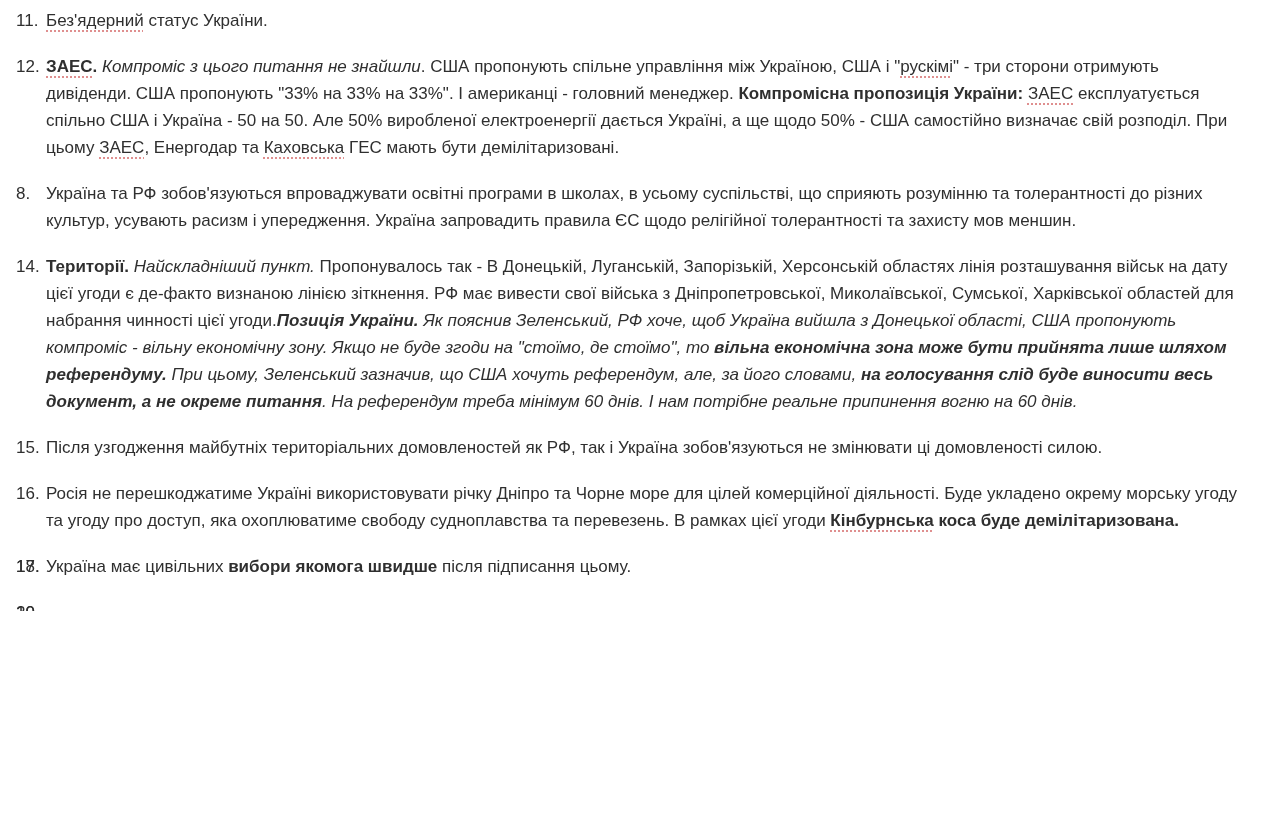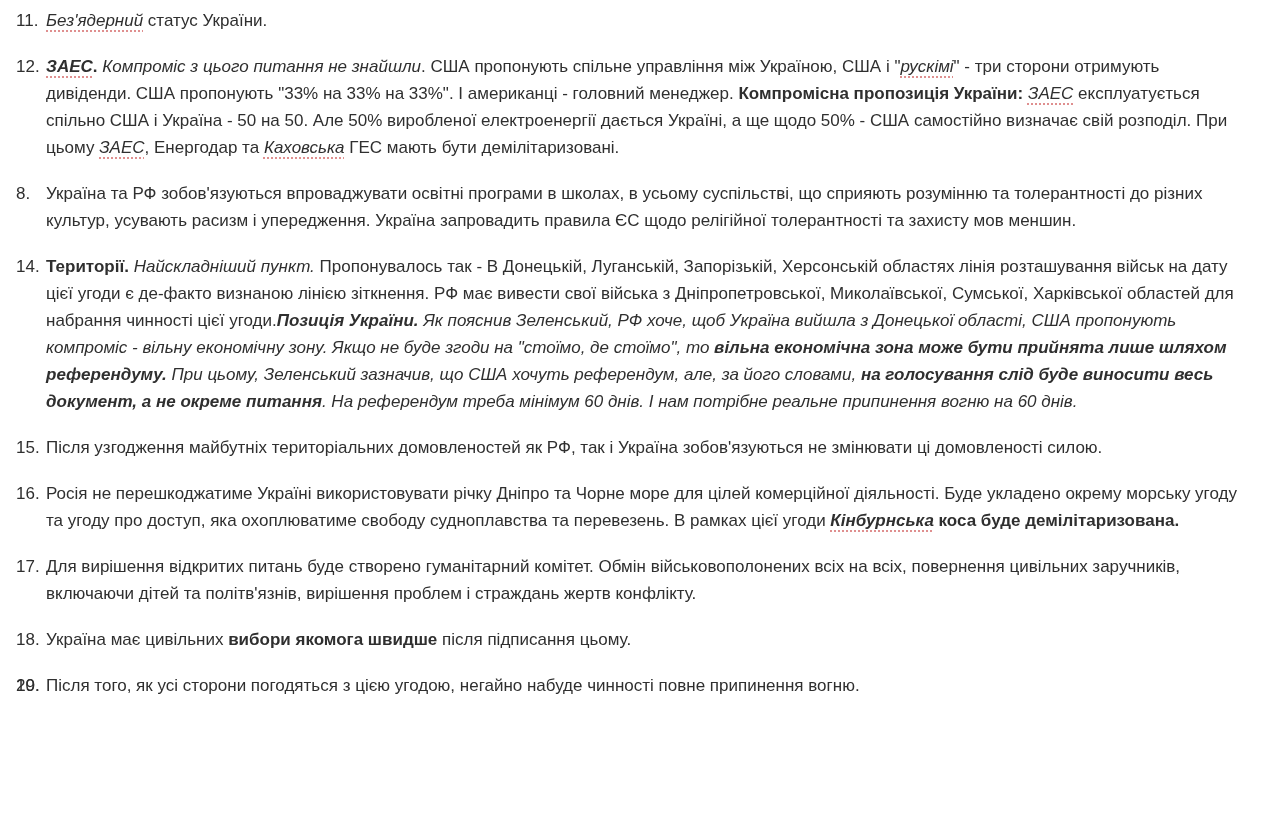--- a/index.html
+++ b/index.html
@@ -34,32 +34,31 @@
     white-space:nowrap;
   }
   .b{font-weight:700;}
   .i{font-style:italic;}
   .u{
     text-decoration-line:underline;
     text-decoration-style:dotted;
     text-decoration-color:var(--u-color);
     text-decoration-thickness:2px;
     text-underline-offset:4px;
-    font-style:italic;
   }
 </style>
 </head>
 <body>
 
 <main class="doc">
   <div id="numbered-list">
       <div class="item"><span class="num">11.</span><span><span class="u">Без'ядерний</span><span> статус України.</span></span></div>
       <div class="item"><span class="num">12.</span><span><span class="b u">ЗАЕС</span><span class="b">. </span><span class="i">Компроміс з цього питання не знайшли</span><span>. США пропонують спільне управління між Україною, США і "</span><span class="u">рускімі</span><span>" - три сторони отримують дивіденди. США пропонують "33% на 33% на 33%". І американці - головний менеджер. </span><span class="b">Компромісна пропозиція України:</span><span> </span><span class="u">ЗАЕС</span><span> експлуатується спільно США і Україна - 50 на 50. Але 50% виробленої електроенергії дається Україні, а ще щодо 50% - США самостійно визначає свій розподіл. При цьому </span><span class="u">ЗАЕС</span><span>, Енергодар та </span><span class="u">Каховська</span><span> ГЕС мають бути демілітаризовані.</span></span></div>
       <div class="item"><span class="num">8.</span><span><span>Україна та РФ зобов'язуються впроваджувати освітні програми в школах, в усьому суспільстві, що сприяють розумінню та толерантності до різних культур, усувають расизм і упередження. Україна запровадить правила ЄС щодо релігійної толерантності та захисту мов меншин.</span></span></div>
       <div class="item"><span class="num">14.</span><span><span class="b">Території.</span><span> </span><span class="i">Найскладніший пункт.</span><span> Пропонувалось так - В Донецькій, Луганській, Запорізькій, Херсонській областях лінія розташування військ на дату цієї угоди є де-факто визнаною лінією зіткнення. РФ має вивести свої війська з Дніпропетровської, Миколаївської, Сумської, Харківської областей для набрання чинності цієї угоди.</span><span class="b i">Позиція України.</span><span class="i"> Як пояснив Зеленський, РФ хоче, щоб Україна вийшла з Донецької області, США пропонують компроміс - вільну економічну зону. Якщо не буде згоди на "стоїмо, де стоїмо", то </span><span class="b i">вільна економічна зона може бути прийнята лише шляхом референдуму.</span><span class="i"> При цьому, Зеленський зазначив, що США хочуть референдум, але, за його словами, </span><span class="b i">на голосування слід буде виносити весь документ, а не окреме питання</span><span class="i">. На референдум треба мінімум 60 днів. І нам потрібне реальне припинення вогню на 60 днів.</span></span></div>
       <div class="item"><span class="num">15.</span><span><span>Після узгодження майбутніх територіальних домовленостей як РФ, так і Україна зобов'язуються не змінювати ці домовленості силою.</span></span></div>
       <div class="item"><span class="num">16.</span><span><span>Росія не перешкоджатиме Україні використовувати річку Дніпро та Чорне море для цілей комерційної діяльності. Буде укладено окрему морську угоду та угоду про доступ, яка охоплюватиме свободу судноплавства та перевезень. В рамках цієї угоди </span><span class="b u">Кінбурнська</span><span class="b"> коса буде демілітаризована.</span></span></div>
-      <div class="item"><span class="num">17.</span><span><span>Для вирішення відкритих питань буде створено гуманітарний комітет. Обмін військовополонених всіх на всіх, повернення цивільних заручників, включаючи дітей та політв'язнів, вирішення проблем і страждань жертв конфлікту.</span></span></div>
+      <div class="item"><span class="num">17.</span></div>
       <div class="item"><span class="num">18.</span><span><span>Україна має цивільних </span><span class="b">вибори якомога швидше</span><span> після підписання цьому.</span></span></div>
       <div class="item"><span class="num">19.</span></div>
-      <div class="item"><span class="num">20.</span><span><span>Після того, як усі сторони погодяться з цією угодою, негайно набуде чинності повне припинення вогню.</span></span></div>
+      <div class="item"><span class="num">20.</span></div>
     </div>
 </main>
 
 </body></html>

